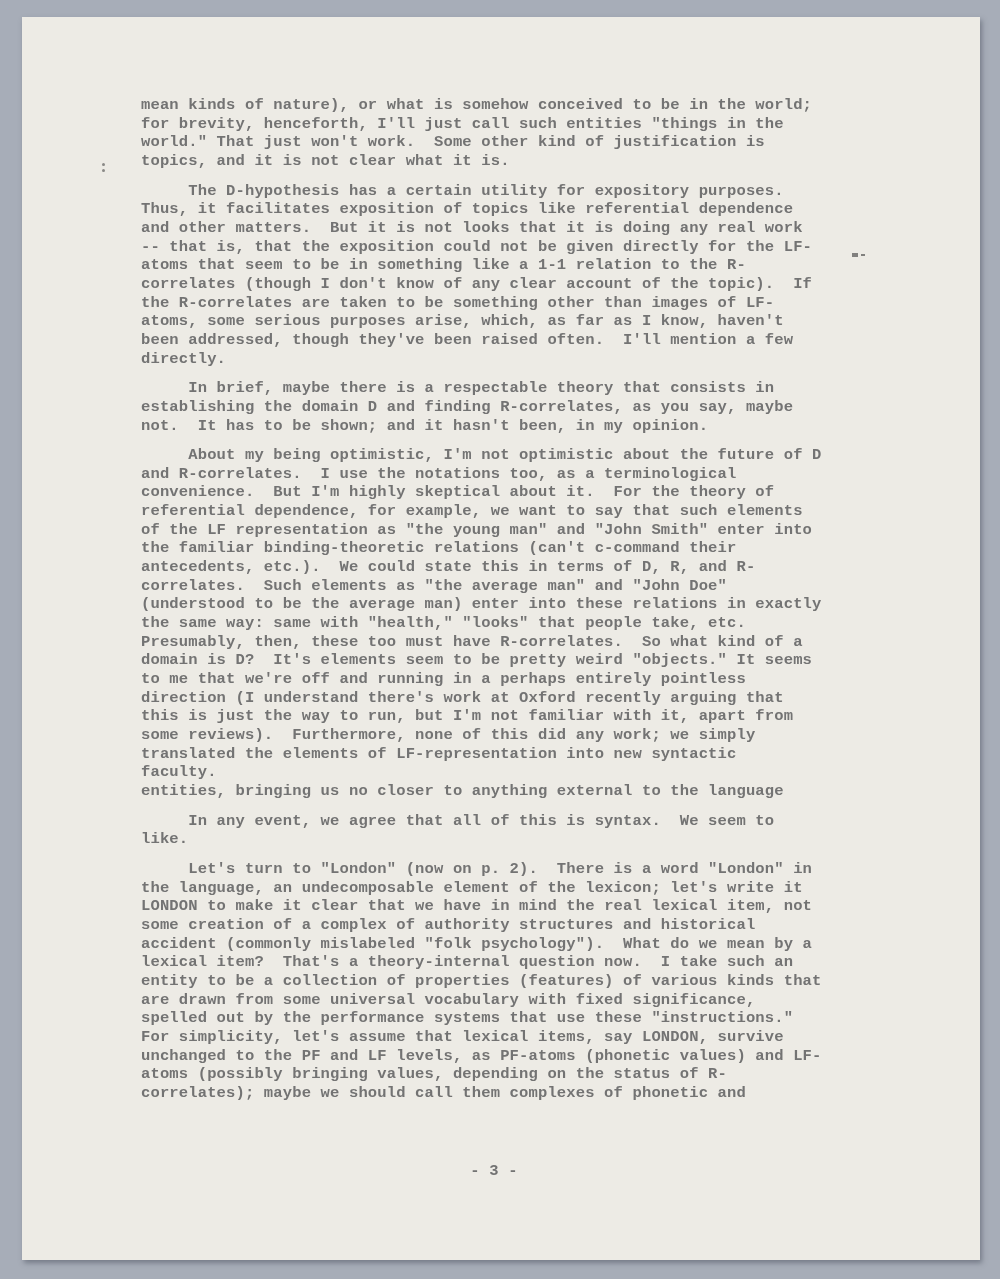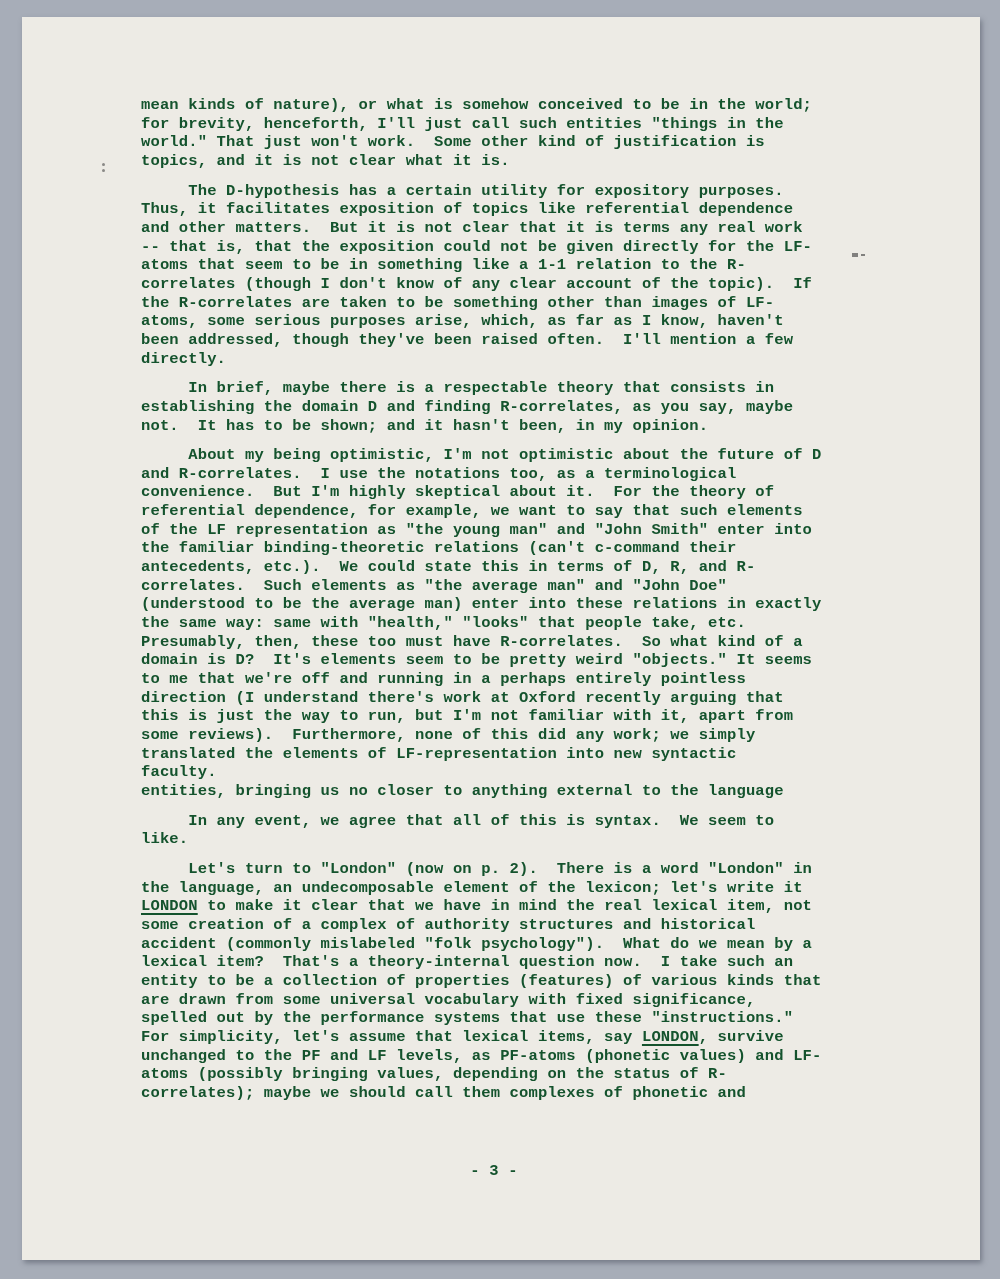--- a/index.html
+++ b/index.html
@@ -24,21 +24,20 @@
     top: 79px;
     width: 706px;
     font-size: 15.5px;
     line-height: 18.65px;
     letter-spacing: 0.15px;
     font-weight: 600;
   }
   .paragraph { margin: 0 0 11px 0; }
   .line { white-space: pre; }
   .underline-word {
-    text-decoration: underline;
     text-underline-offset: 3px;
     text-decoration-thickness: 1.5px;
     margin-top: 13px;
   }
   .page-footer {
     position: absolute;
     left: 119px;
     top: 1145px;
     width: 706px;
     text-align: center;
@@ -61,34 +60,34 @@
     top: 236px;
     width: 6px;
     height: 4px;
     background: #2a2a2a;
     box-shadow: 8px 0 0 -1px #2a2a2a;
   }
 </style>
 </head>
 <body style="background: rgb(167, 173, 184);">
 
-<div class="paper" style="background: rgb(237, 235, 229); color: #14532d;">
+<div class="paper" style="background: rgb(237, 235, 229); color: #737373;">
   <div class="speck speck-left"></div>
   <div class="speck speck-right"></div>
   <div class="text-column" id="text-column">
       <div class="paragraph">
         <div class="line">mean kinds of nature), or what is somehow conceived to be in the world;</div>
         <div class="line">for brevity, henceforth, I'll just call such entities "things in the</div>
         <div class="line">world." That just won't work.  Some other kind of justification is</div>
         <div class="line">topics, and it is not clear what it is.</div>
       </div>
       <div class="paragraph">
         <div class="line">     The D-hypothesis has a certain utility for expository purposes.</div>
         <div class="line">Thus, it facilitates exposition of topics like referential dependence</div>
-        <div class="line">and other matters.  But it is not clear that it is terms any real work</div>
+        <div class="line">and other matters.  But it is not looks that it is doing any real work</div>
         <div class="line">-- that is, that the exposition could not be given directly for the LF-</div>
         <div class="line">atoms that seem to be in something like a 1-1 relation to the R-</div>
         <div class="line">correlates (though I don't know of any clear account of the topic).  If</div>
         <div class="line">the R-correlates are taken to be something other than images of LF-</div>
         <div class="line">atoms, some serious purposes arise, which, as far as I know, haven't</div>
         <div class="line">been addressed, though they've been raised often.  I'll mention a few</div>
         <div class="line">directly.</div>
       </div>
       <div class="paragraph">
         <div class="line">     In brief, maybe there is a respectable theory that consists in</div>

